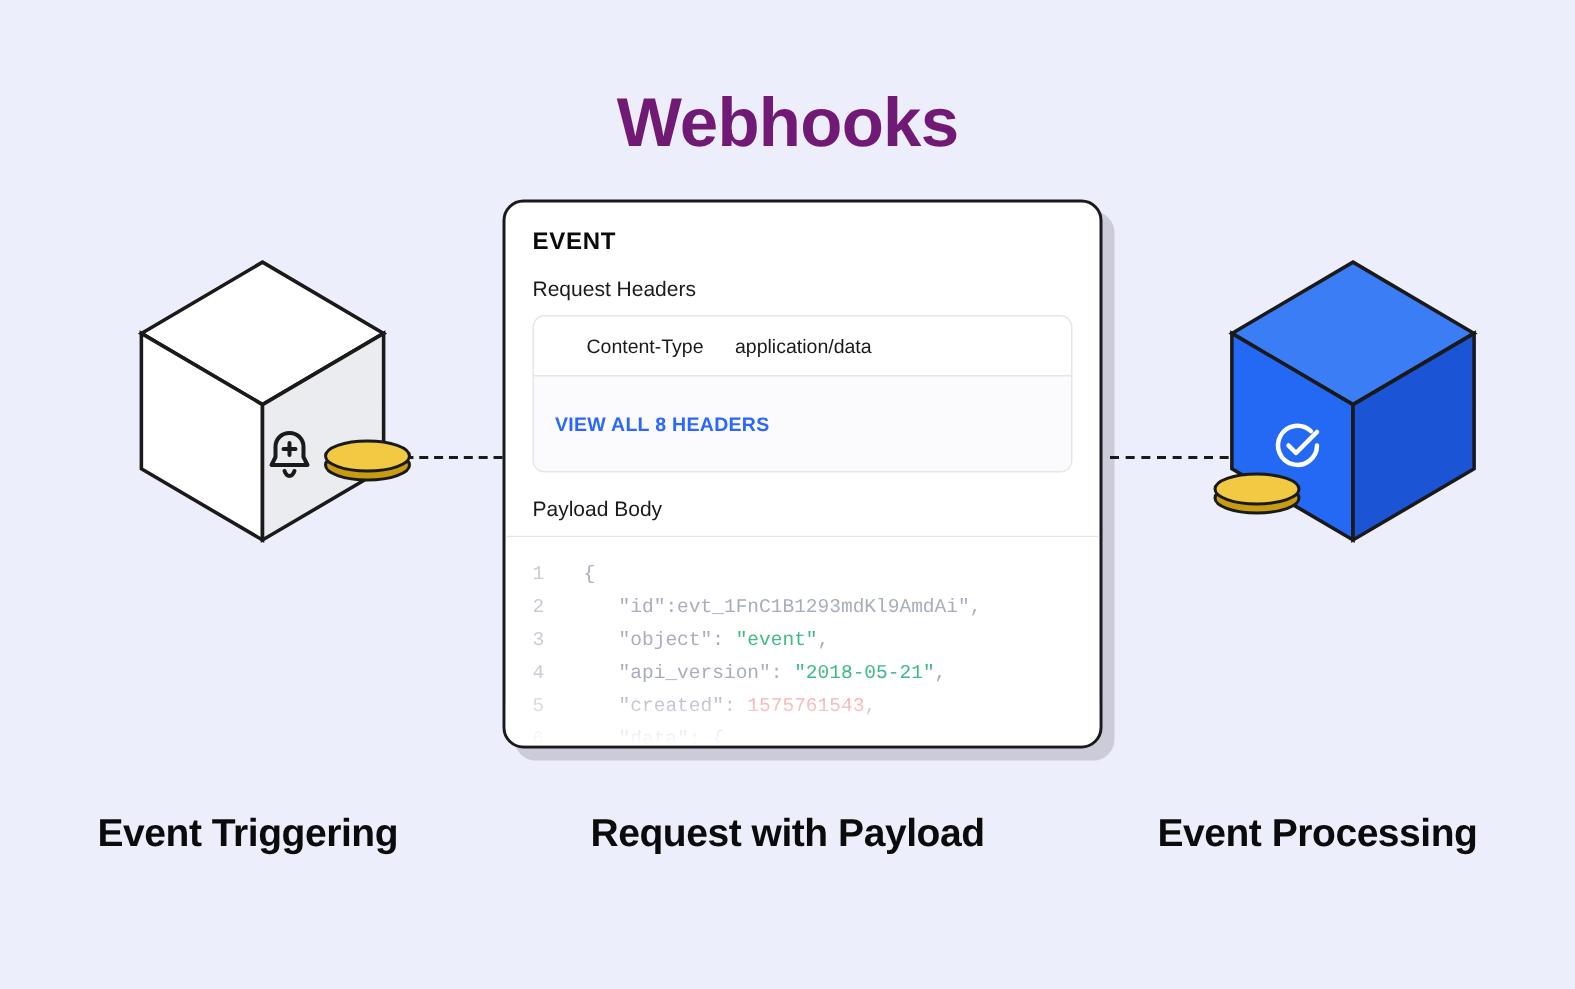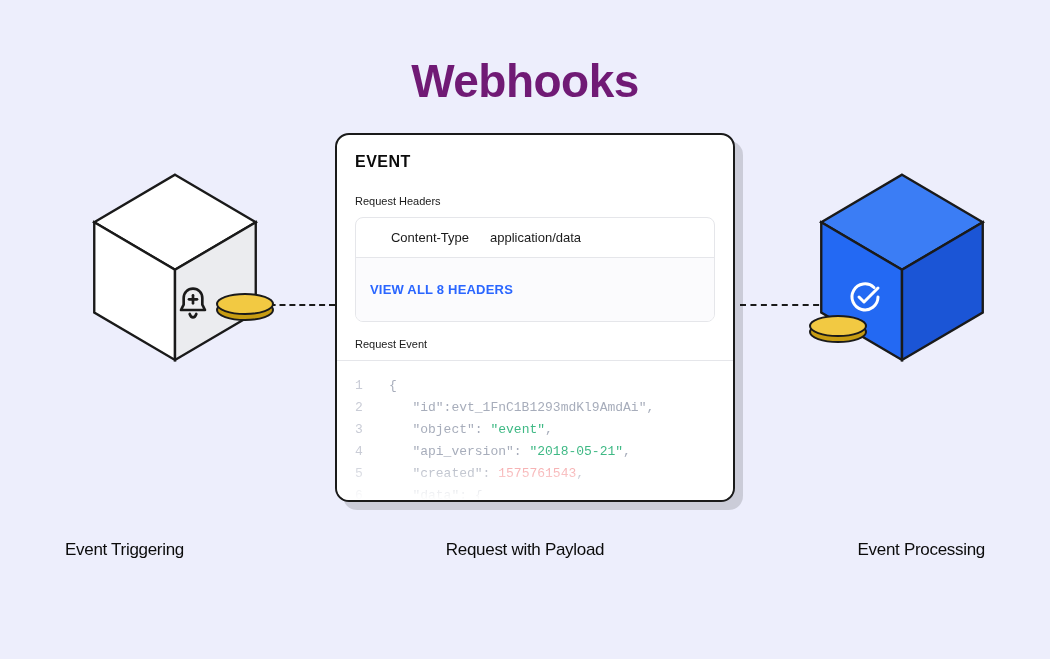--- a/index.html
+++ b/index.html
@@ -107,24 +107,24 @@
       border: 2px solid #1a1a1a;
       border-radius: 14px;
       box-shadow: 8px 8px 0 0 rgba(0,0,0,0.14);
       padding: 18px 18px 0 18px;
     }
     .card-title {
       font-size: 16px;
       font-weight: 800;
       letter-spacing: 0.5px;
       color: #0b0b0b;
-      margin-bottom: 24px;
+      margin-bottom: 13px;
     }
     .section-label {
-      font-size: 11px;
+      font-size: 14px;
       color: #1a1a1a;
       margin-bottom: 10px;
     }
     .headers-box {
       border: 1px solid #e5e6ea;
       border-radius: 8px;
       overflow: hidden;
       margin-bottom: 16px;
     }
     .header-row {
@@ -187,22 +187,22 @@
     .labels {
       position: absolute;
       left: 0;
       right: 0;
       top: 540px;
       display: flex;
       justify-content: space-between;
       padding: 0 65px;
     }
     .label {
-      font-size: 17px;
-      font-weight: 400;
+      font-size: 26px;
+      font-weight: 700;
       color: #0b0b0b;
       letter-spacing: -0.3px;
     }
     .label.center {
       position: absolute;
       left: 50%;
       transform: translateX(-50%);
     }
   </style>
 </head>
@@ -259,21 +259,21 @@
   <div class="card">
     <div class="card-title">EVENT</div>
     <div class="section-label">Request Headers</div>
     <div class="headers-box">
       <div class="header-row">
         <span class="header-key">Content-Type</span>
         <span>application/data</span>
       </div>
       <div class="view-all">VIEW ALL 8 HEADERS</div>
     </div>
-    <div class="section-label">Request Event</div>
+    <div class="section-label">Payload Body</div>
     <div class="body-box" id="code-body">
         <div class="code-line">
           <span class="line-no">1</span>
           <span class="code"><span class="c-plain">{</span></span>
         </div>
         <div class="code-line">
           <span class="line-no">2</span>
           <span class="code">   <span class="c-plain">"id":evt_1FnC1B1293mdKl9AmdAi",</span></span>
         </div>
         <div class="code-line">

